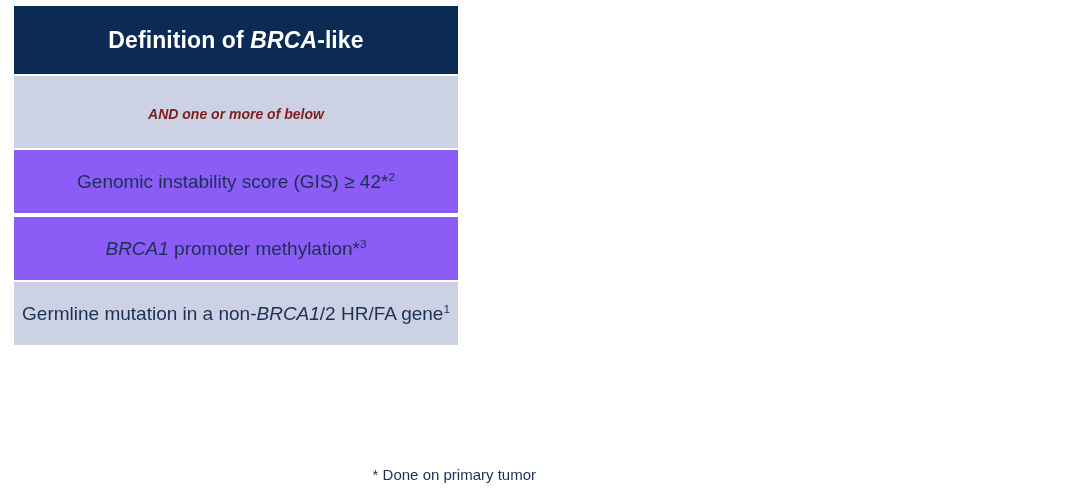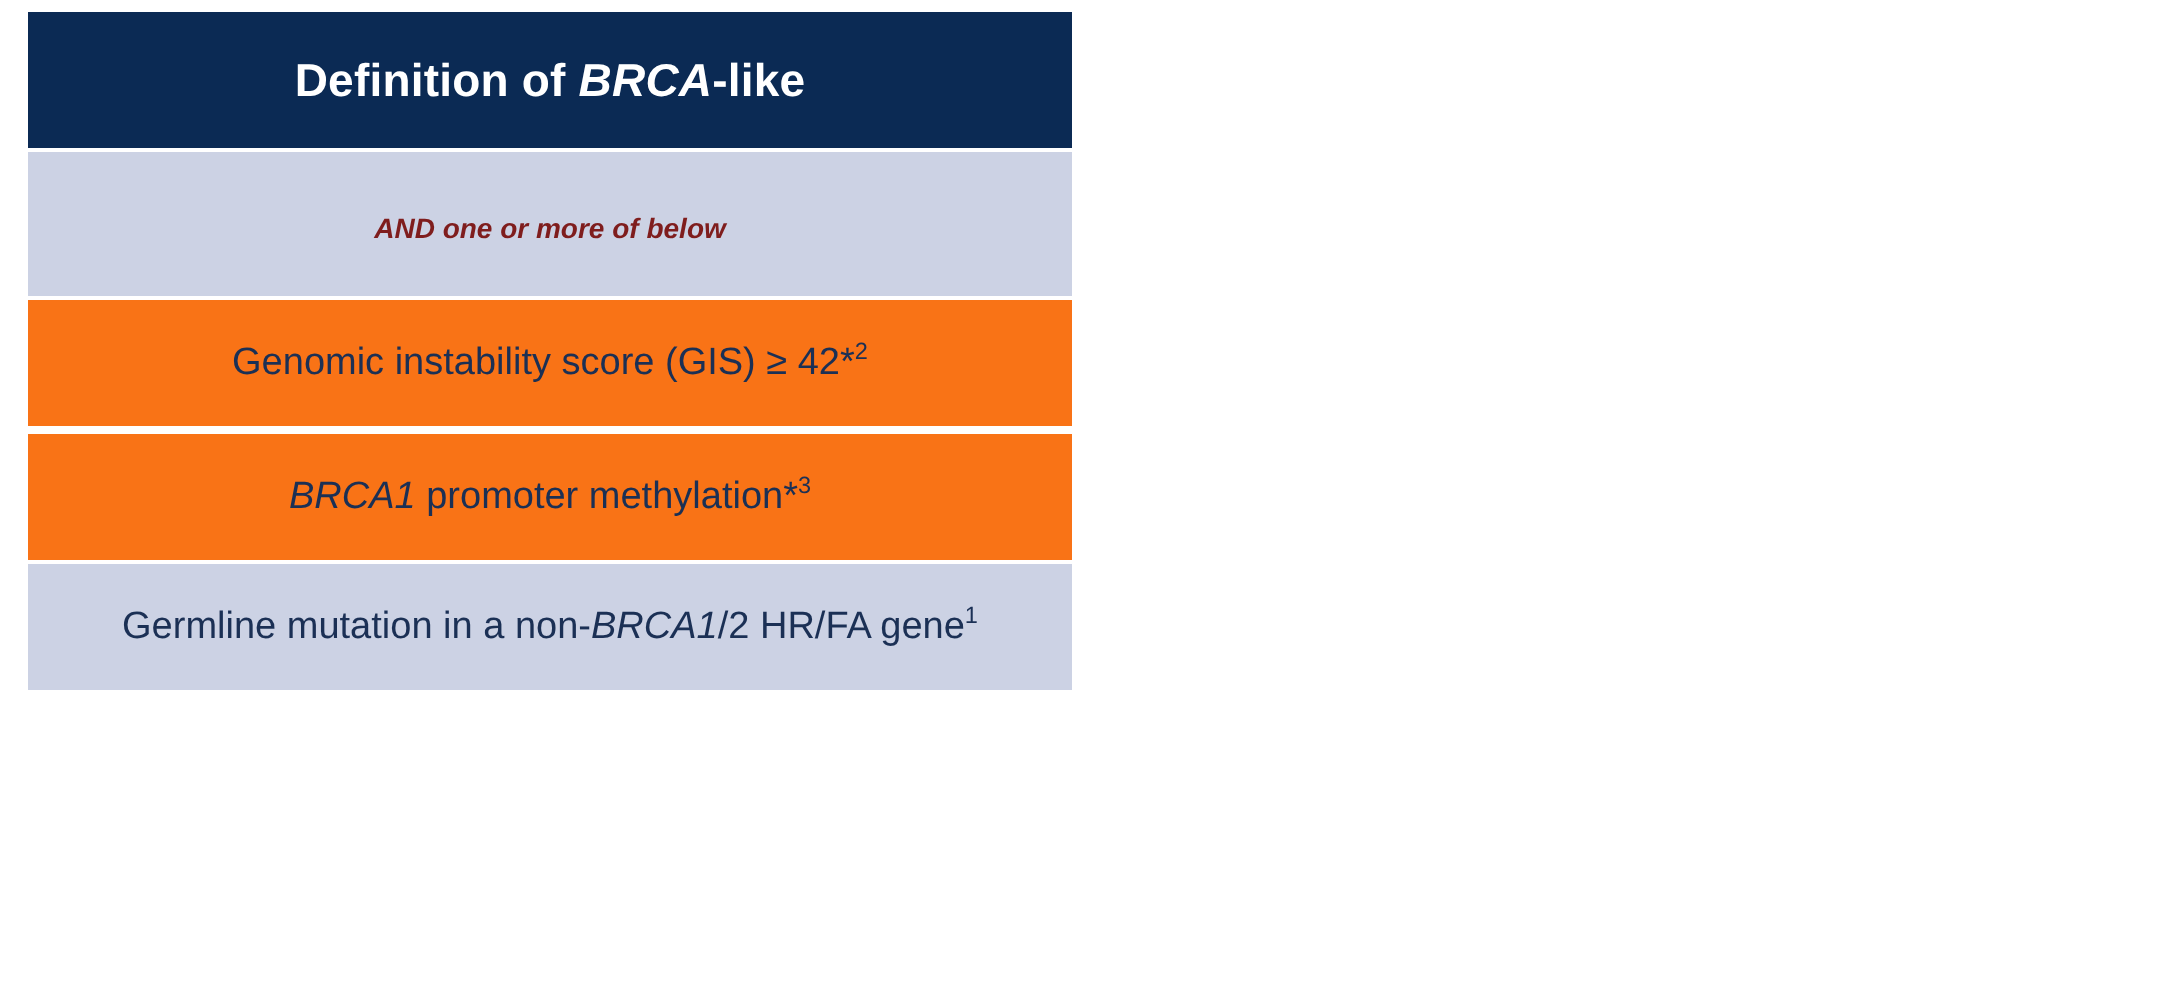--- a/index.html
+++ b/index.html
@@ -6,32 +6,32 @@
   body{
     width:1080px;height:496px;
     background:#ffffff;
     font-family:"Liberation Sans", sans-serif;
     position:relative;
     overflow:hidden;
   }
   #root{position:absolute;inset:0;}
 
   
-  #def-panel{position:absolute;left:14px;top:6px;width:522px;}
+  #def-panel{position:absolute;left:14px;top:6px;width:444px;}
   .def-header{
     height:68px;background:#0b2a54;color:#ffffff;
     display:flex;align-items:center;justify-content:center;
     font-size:23px;font-weight:bold;letter-spacing:.1px;
   }
   .def-row{
     display:flex;flex-direction:column;align-items:center;justify-content:center;
     color:#1b3055;text-align:center;
   }
   .def-row.dark{background:#ccd2e4;}
-  .def-row.light{background:#f97316;text-align:center;}
+  .def-row.light{background:#8b5cf6;text-align:center;}
   .def-row .main{font-size:19px;line-height:1.15;}
   .def-row .sub{
     font-size:14px;font-weight:bold;font-style:italic;
     color:#7f1d1d;margin-top:3px;
   }
   .r0{height:72px;}
   .r1{height:63px;}
   .r2{height:63px;}
   .r3{height:63px;}
   .r4{height:63px;}
@@ -83,20 +83,21 @@
     </div>
     <div class="gapline"></div>
 
     <div class="def-row dark r4">
       <div class="main">
         Germline mutation in a non-<span class="it">BRCA1</span>/2 HR/FA gene<sup>1</sup>
       </div>
     </div>
   </div>
 
+  <div id="def-footnote">* Done on primary tumor</div>
 
   <div id="km-panel">
 
     <div id="risk">
       
     </div>
 
   </div>
 </div>
 

